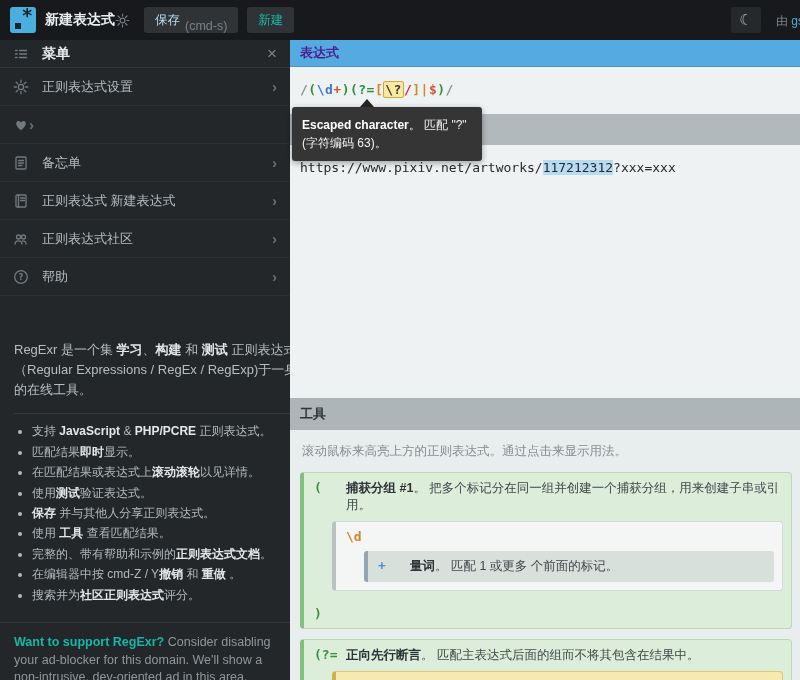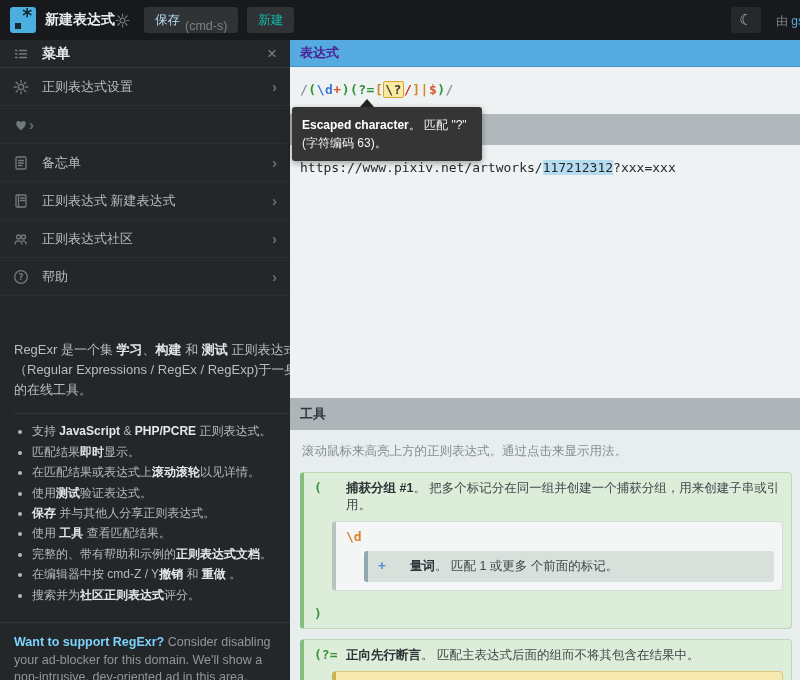--- a/index.html
+++ b/index.html
@@ -33,21 +33,21 @@
   .mi .chev { color:#666e73; font-size:15px; font-weight:bold; }
   .icon16 { width:16px; height:16px; flex:none; display:flex; align-items:center; justify-content:center; }
   .sb-info { position:absolute; left:0; top:300px; width:324px; padding:0 14px; }
   .sb-about { font-size:13px; line-height:1.55; color:#b7bdc1; }
   .sb-about b { color:#e4e7e9; }
   .sb-div { border-top:1px solid #32373a; margin:13px 0 9px; }
   .sb-bullets { margin-left:18px; }
   .sb-bullets li { font-size:12px; line-height:1.45; color:#b3b9bd; margin-bottom:3px; }
   .sb-bullets li b { color:#e4e7e9; }
   .sb-ad { position:absolute; left:0; top:582px; width:290px; border-top:1px solid #32373a; padding:11px 14px; font-size:12.5px; line-height:1.4; color:#90979b; }
-  .sb-ad b { color:#7dd3fc;text-align:center; }
+  .sb-ad b { color:#14b8a6;text-align:center; }
 
   
   .main { position:absolute; left:290px; top:40px; width:510px; height:640px; background:#edf1f2; }
   .hdr { position:absolute; left:0; width:510px; display:flex; align-items:center; padding:0 10px; font-size:13px; font-weight:bold; }
   .hdr-expr { top:0; height:27px; background:#55abdf; color:#4c1d95; border-bottom:1px solid #4595c9; }
   .hdr-text { top:74px; height:31px; background:#b2b9bd; color:#2f3539; }
   .hdr-tools { top:358px; height:32px; background:#aeb5b9; color:#2f3539; }
   .expr-body { position:absolute; left:0; top:27px; width:510px; height:47px; background:#eef2f3; padding:15px 0 0 10px; font:13px "DejaVu Sans Mono",monospace; letter-spacing:0.5px; }
   .tk { font-weight:bold; }
   .tk-delim { color:#8a9196; }

